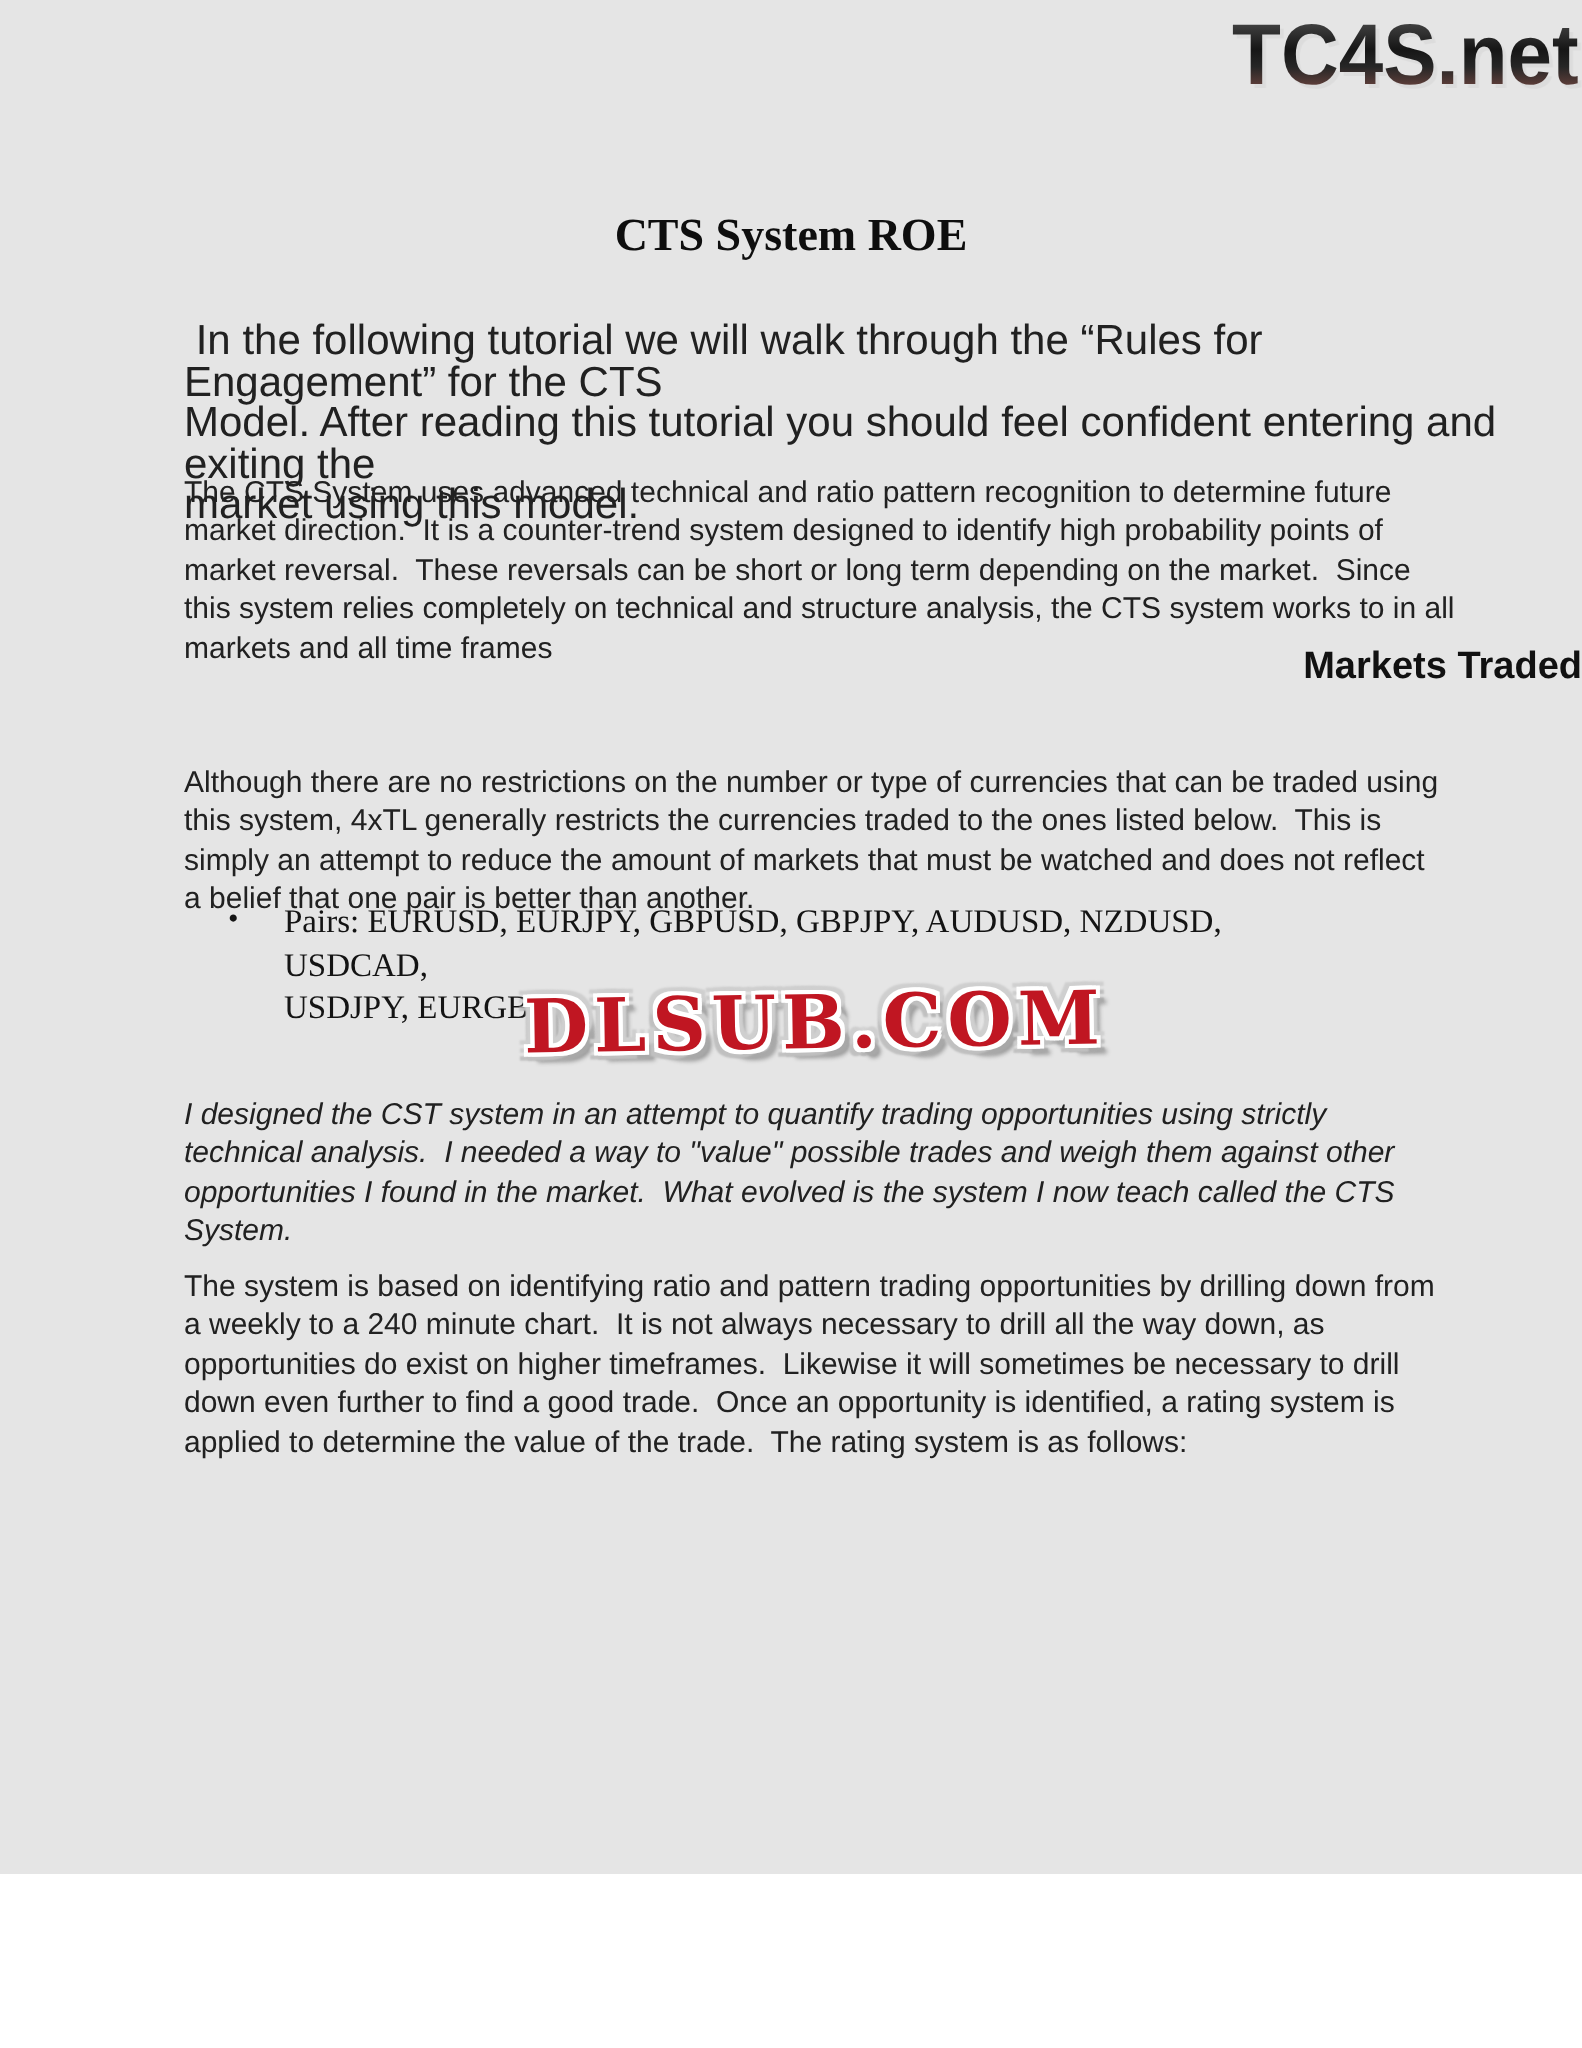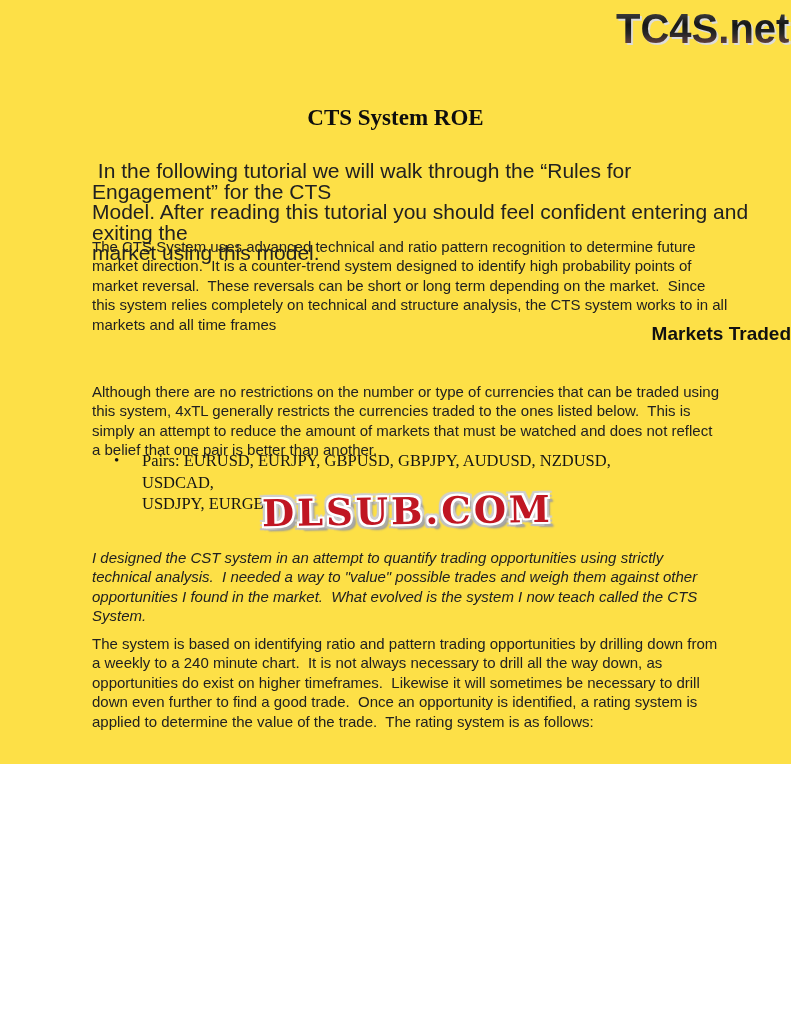--- a/index.html
+++ b/index.html
@@ -1,20 +1,20 @@
 <!DOCTYPE html>
 <html><head>
 <meta charset="utf-8">
 <style>
   html, body { margin: 0; padding: 0; background: #ffffff; }
   #page {
     position: relative;
     width: 791px;
-    height: 764px;
-    background: #fde047;
+    height: 937px;
+    background: #e5e5e5;
     overflow: hidden;
     font-family: "Liberation Sans", sans-serif;
     color: #1f1f1f;
   }
 
   
   .header-logo {
     position: absolute;
     top: 4px;
     right: 2px;

